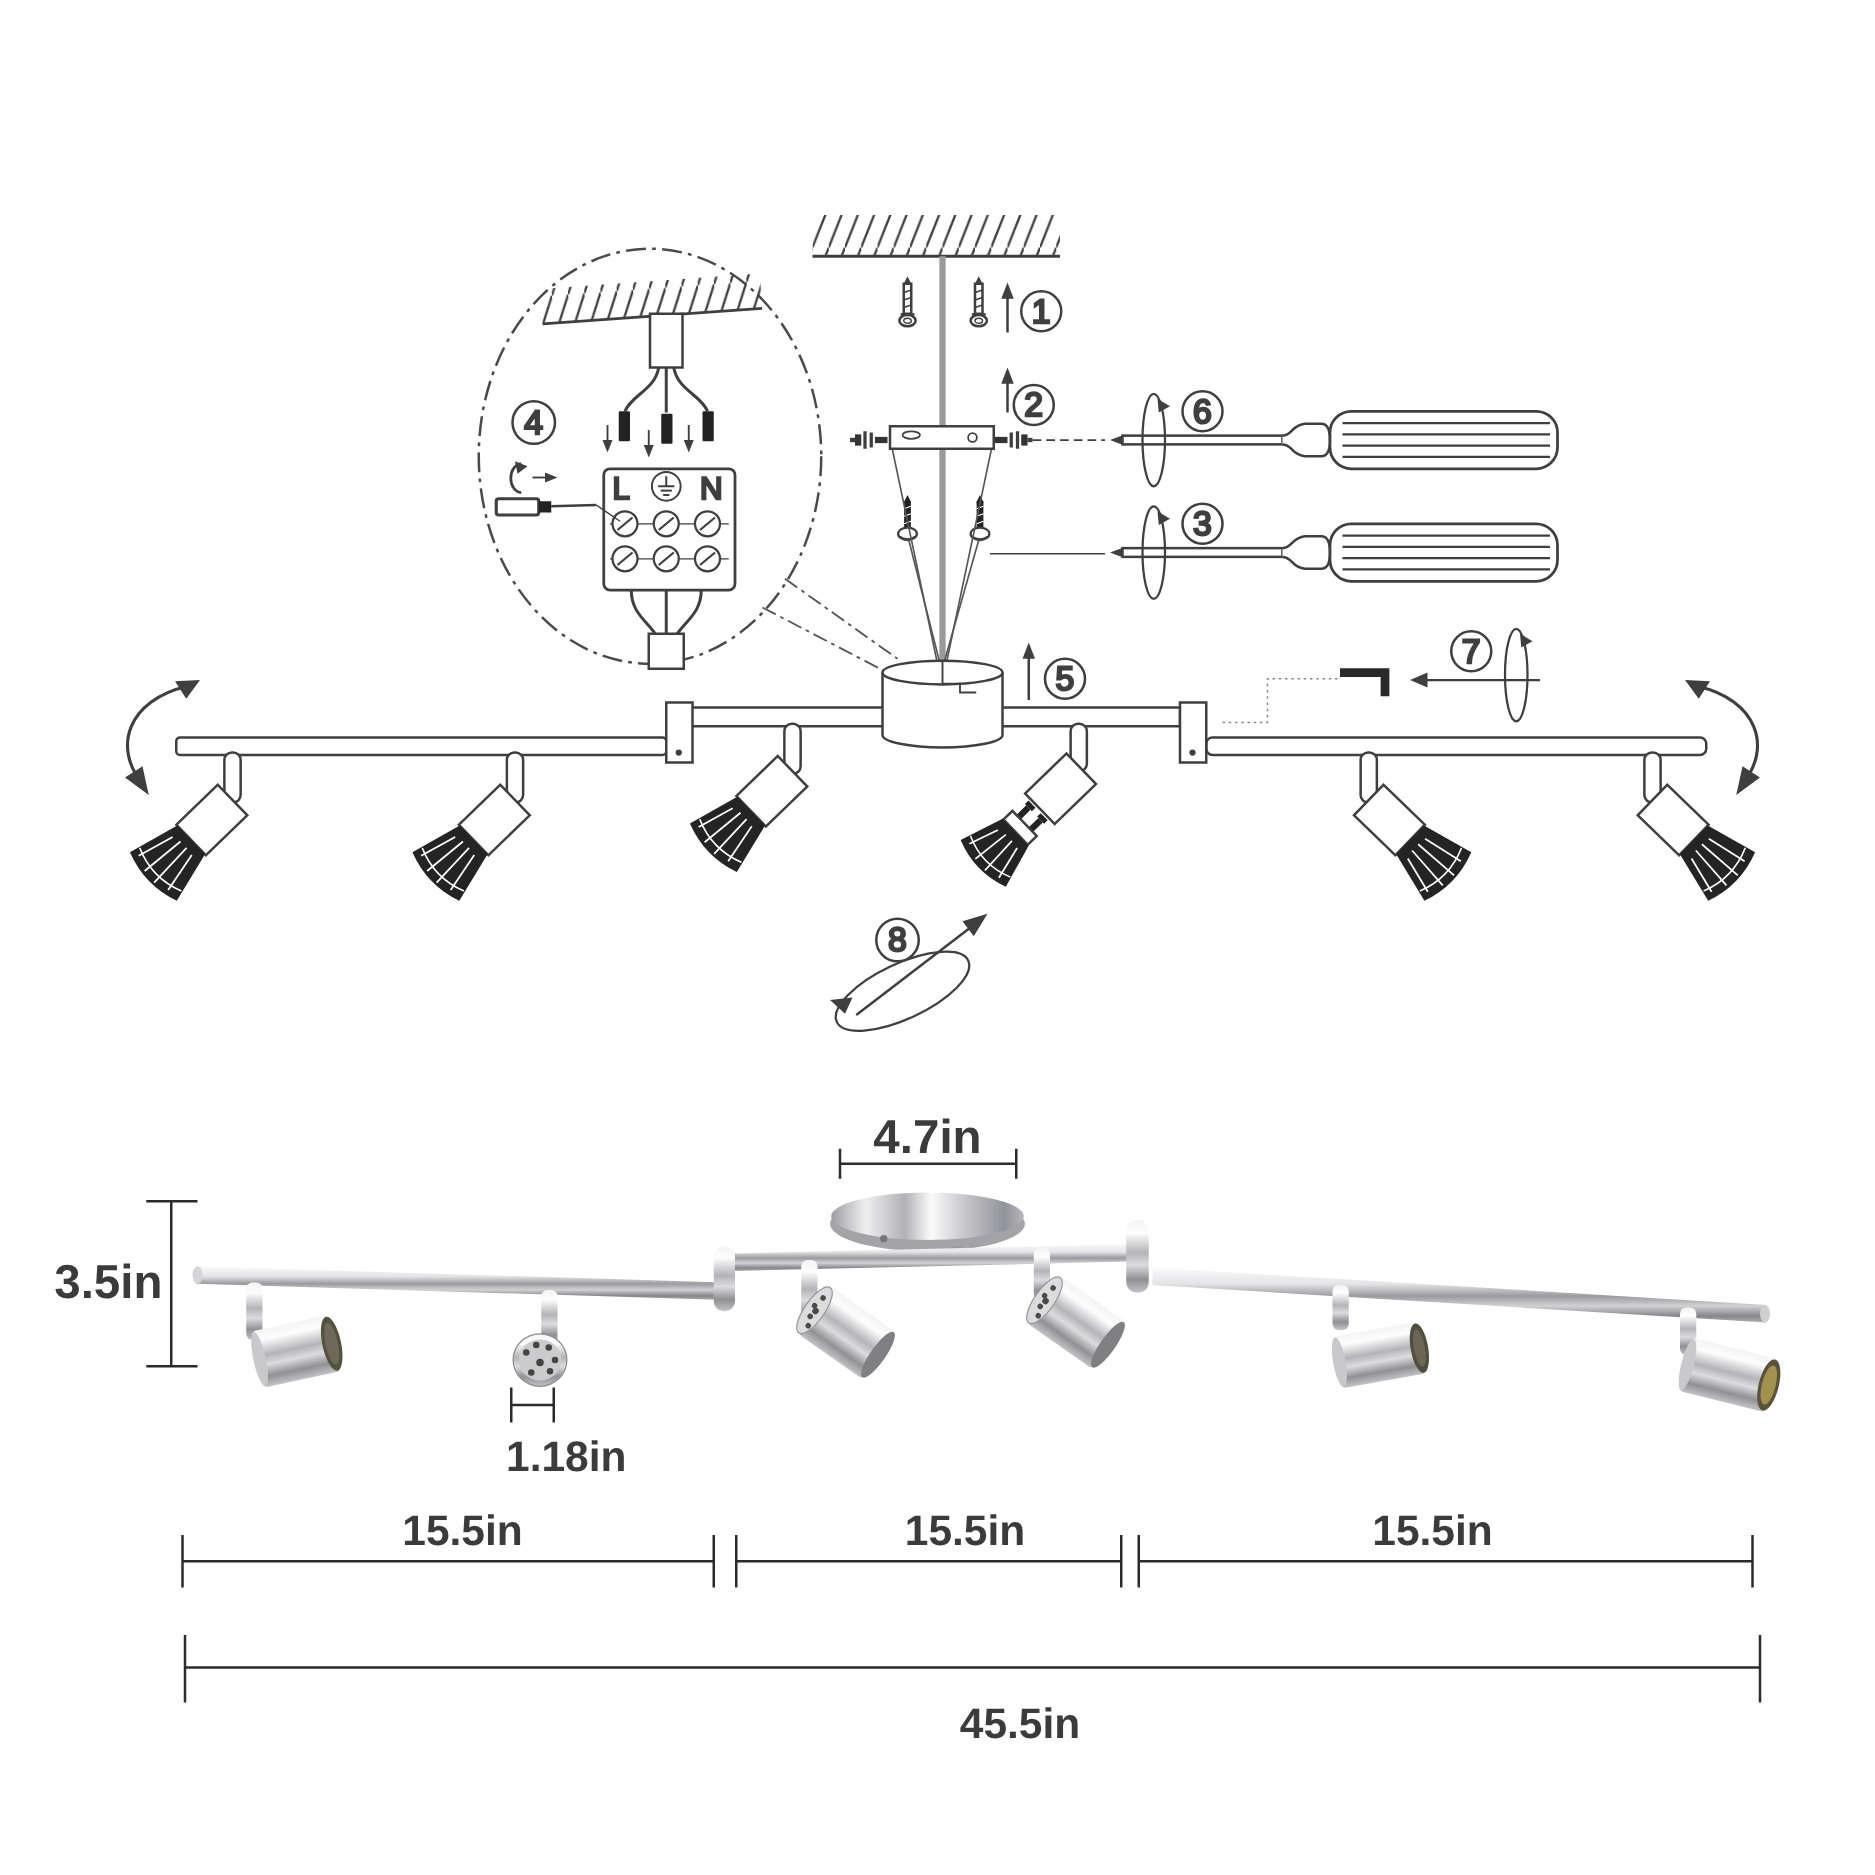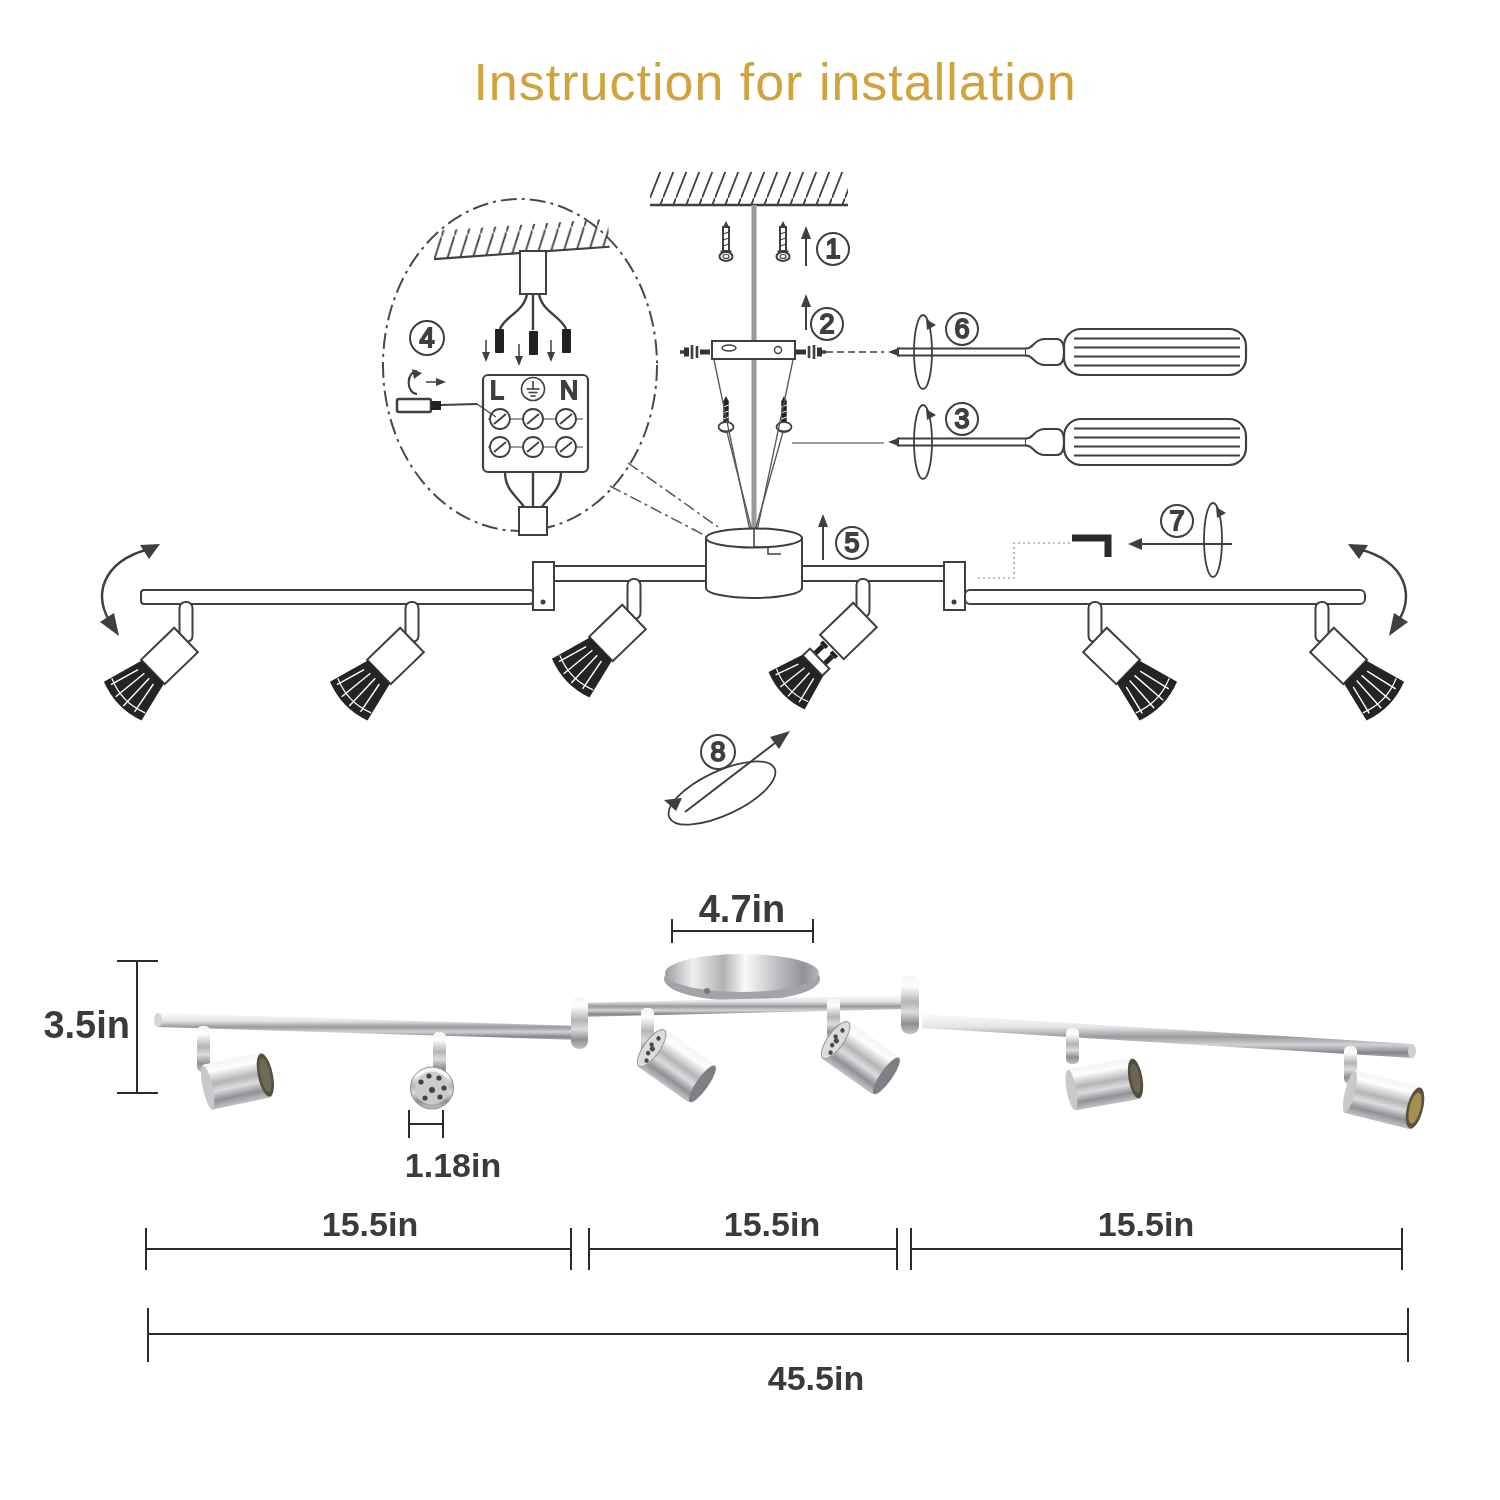--- a/index.html
+++ b/index.html
@@ -12,21 +12,20 @@
   .step-num{font-size:27px;fill:#3f3f3f;}
   .wire-label{font-size:25px;fill:#3f3f3f;font-weight:400;}
   .dim-label{font-size:34px;font-weight:bold;fill:#3b3b3b;}
   .dim-label-lg{font-size:38px;font-weight:bold;fill:#3b3b3b;}
 </style>
 </head>
 <body>
 
 <div class="page">
 
-  <h1 class="page-title">Instruction for installation</h1>
 
   <svg width="1500" height="1500" viewBox="0 0 1500 1500">
     <defs>
       <pattern id="hatch" patternUnits="userSpaceOnUse" width="13" height="33">
         <line x1="0" y1="33" x2="13" y2="0" stroke="#3f3f3f" stroke-width="1.8"></line>
       </pattern>
       <linearGradient id="gMetal" x1="0" y1="0" x2="0" y2="1">
         <stop offset="0" stop-color="#f4f4f5"></stop>
           <stop offset="0.18" stop-color="#fdfdfd"></stop>
         <stop offset="0.45" stop-color="#b4b4b8"></stop>

